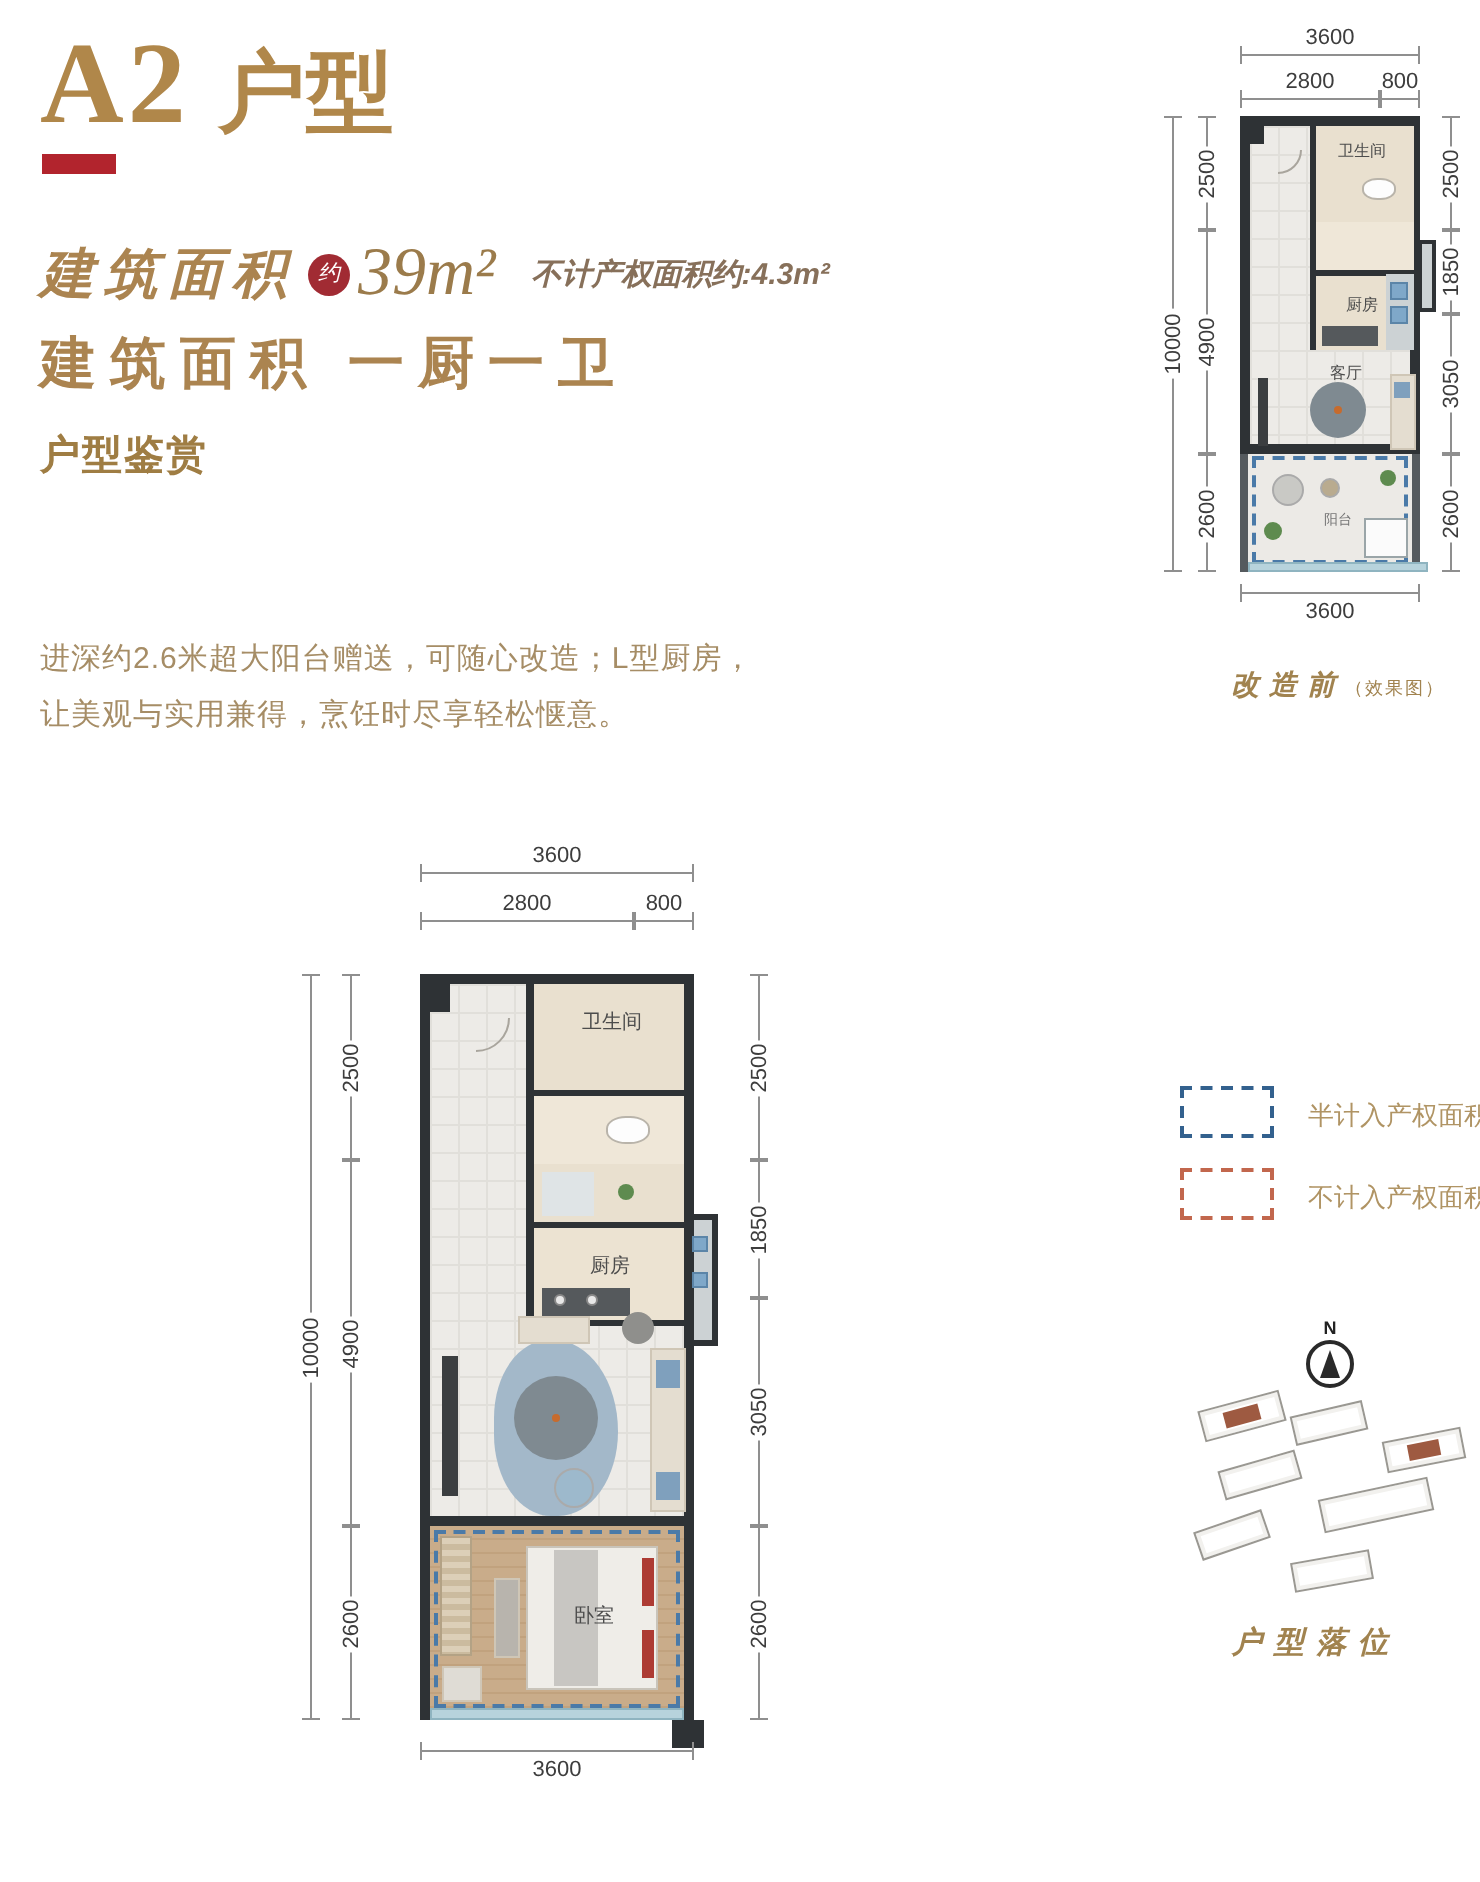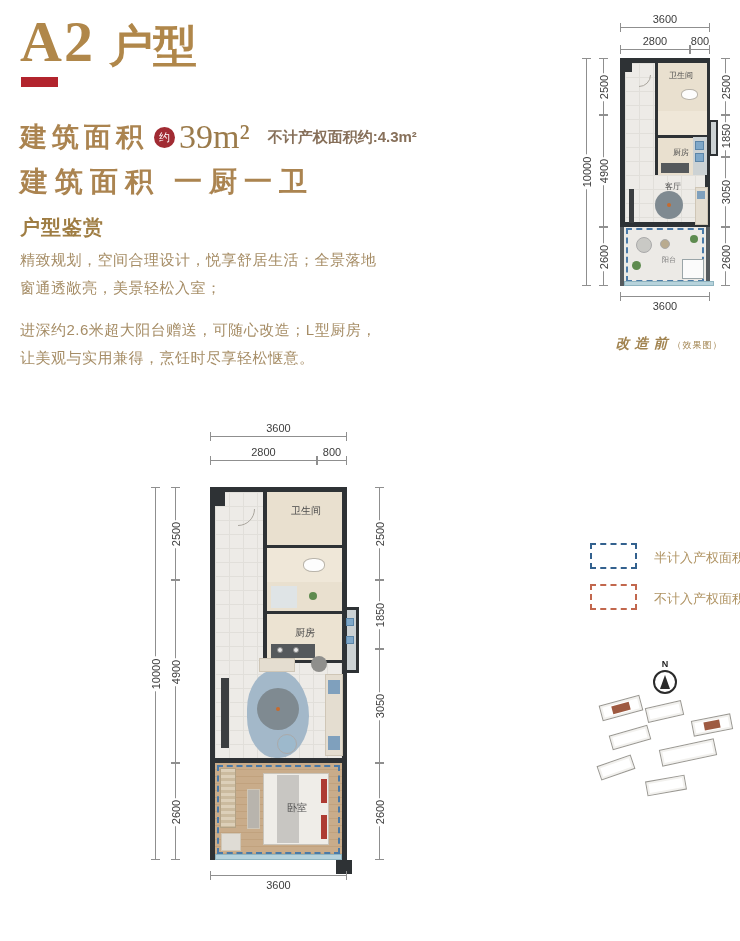--- a/index.html
+++ b/index.html
@@ -6,21 +6,21 @@
   html,body { background:#ffffff; }
   .page {
     position:relative; width:740px; height:941px; background:#ffffff;
     font-family:"Liberation Sans","DejaVu Sans",sans-serif; overflow:hidden;
   }
   
   .title-row { position:absolute; left:20px; top:8px; color:#b0874a; }
   .title-code { font-family:"Liberation Serif","DejaVu Serif",serif; font-size:58px; font-weight:bold; letter-spacing:2px; }
   .title-suffix { font-family:"Liberation Serif","DejaVu Serif",serif; font-size:44px; font-weight:bold; margin-left:14px; }
   .red-dash { position:absolute; left:21px; top:77px; width:37px; height:10px; background:#b2242d; }
-  .area-row { position:absolute; left:20px; top:118px; width:420px; white-space:nowrap; }
+  .area-row { position:absolute; left:20px; top:118px; width:420px; white-space:nowrap;font-style:italic; }
   .area-label { font-family:"Liberation Serif","DejaVu Serif",serif; font-size:27px; font-weight:bold; color:#ab8450; letter-spacing:5px; vertical-align:middle; }
   .approx-badge { display:inline-block; vertical-align:middle; width:21px; height:21px; margin:0 4px 0 6px; border-radius:50%; background:#a12b33; color:#fff; font-size:11px; line-height:21px; text-align:center; }
   .area-value { font-family:"Liberation Serif","DejaVu Serif",serif; font-size:34px; color:#9b7b4b; vertical-align:middle; }
   .area-note { font-size:15px; font-weight:bold; color:#87705а; color:#87705a; margin-left:18px; vertical-align:middle; }
   .rooms-line { position:absolute; left:20px; top:163px; font-family:"Liberation Serif","DejaVu Serif",serif; font-size:28px; font-weight:bold; color:#ab8450; letter-spacing:7px; }
   .apprec-heading { position:absolute; left:20px; top:214px; font-size:20px; font-weight:bold; color:#9f7d43; letter-spacing:1px; }
   .para { position:absolute; left:20px; width:360px; font-size:15px; line-height:1.85; color:#a68d66; letter-spacing:0.5px; }
   .para1 { top:246px; }
   .para2 { top:316px; }
 
@@ -101,21 +101,20 @@
     <span class="title-code">A2</span><span class="title-suffix">户型</span>
   </div>
   <div class="red-dash"></div>
 
   <div class="area-row">
     <span class="area-label">建筑面积</span><span class="approx-badge">约</span><span class="area-value">39m²</span><span class="area-note">不计产权面积约:4.3m²</span>
   </div>
   <div class="rooms-line">建筑面积  一厨一卫</div>
 
   <div class="apprec-heading">户型鉴赏</div>
-  <p class="para para1">精致规划，空间合理设计，悦享舒居生活；全景落地窗通透敞亮，美景轻松入室；</p>
   <p class="para para2">进深约2.6米超大阳台赠送，可随心改造；L型厨房，让美观与实用兼得，烹饪时尽享轻松惬意。</p>
 
   <div class="plan" style="left:575px; top:8px; width:160px; height:355px;">
 
     <div class="dim-h" style="left:45px; top:4px; width:90px;">
         <span class="lbl">3600</span>
         <span class="line"></span>
       </div>
     <div class="dim-h" style="left:45px; top:26px; width:70px;">
         <span class="lbl">2800</span>
@@ -337,15 +336,16 @@
         <div class="unit"></div>
       </div>
     <div class="bld" style="left:66px; top:44px; width:37px; height:15px; transform:rotate(-13deg);"></div>
     <div class="bld" style="left:112px; top:57px; width:40px; height:16px; transform:rotate(-11deg);">
         <div class="unit"></div>
       </div>
     <div class="bld" style="left:30px; top:70px; width:40px; height:15px; transform:rotate(-16deg);"></div>
     <div class="bld" style="left:80px; top:84px; width:56px; height:17px; transform:rotate(-12deg);"></div>
     <div class="bld" style="left:18px; top:100px; width:36px; height:15px; transform:rotate(-19deg);"></div>
     <div class="bld" style="left:66px; top:118px; width:40px; height:15px; transform:rotate(-10deg);"></div>
+    <div class="site-caption">户型落位</div>
   </div>
 
 </div>
 
 </body></html>

